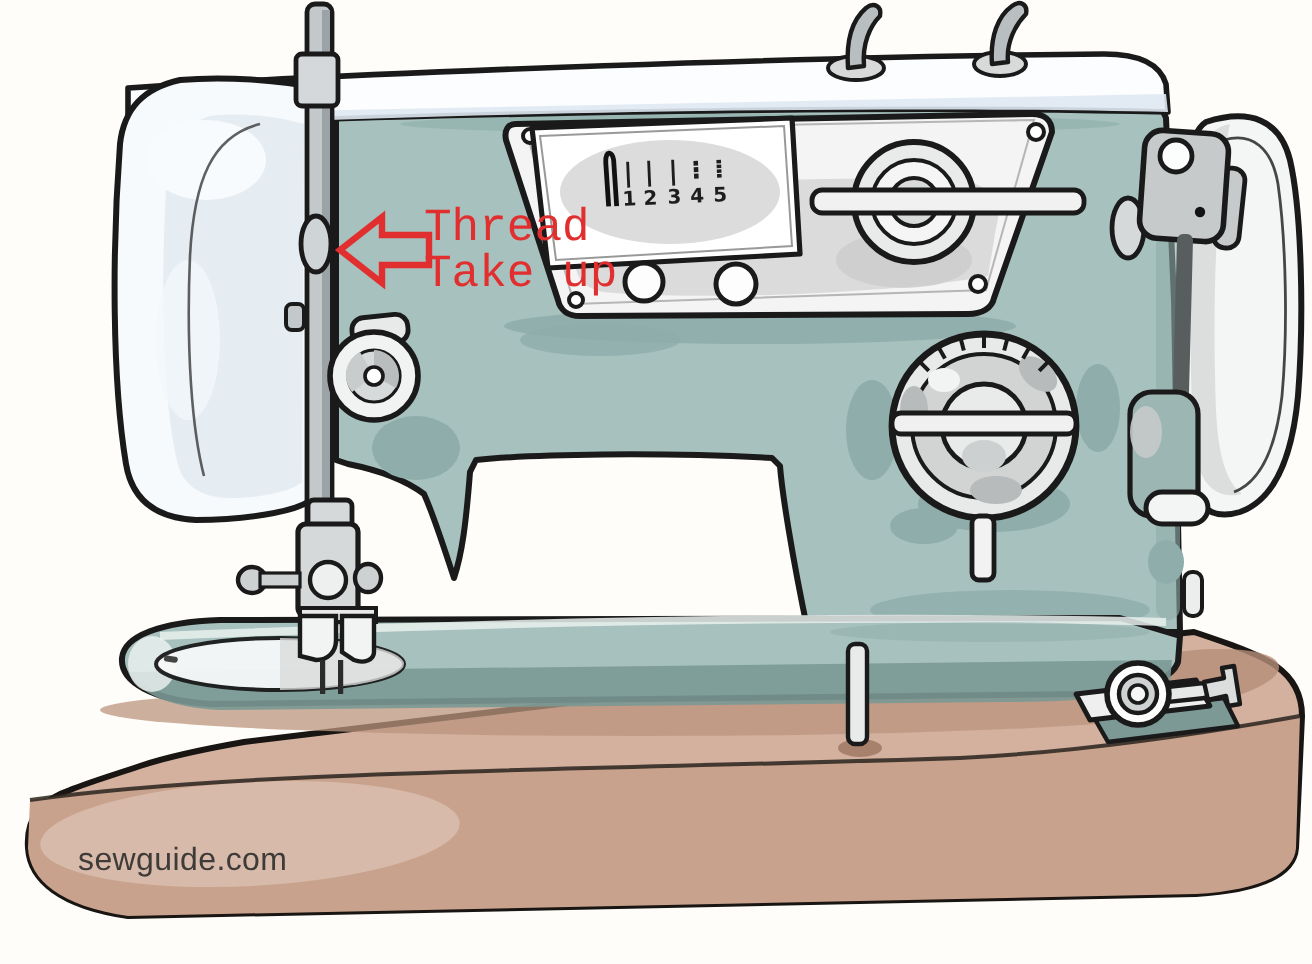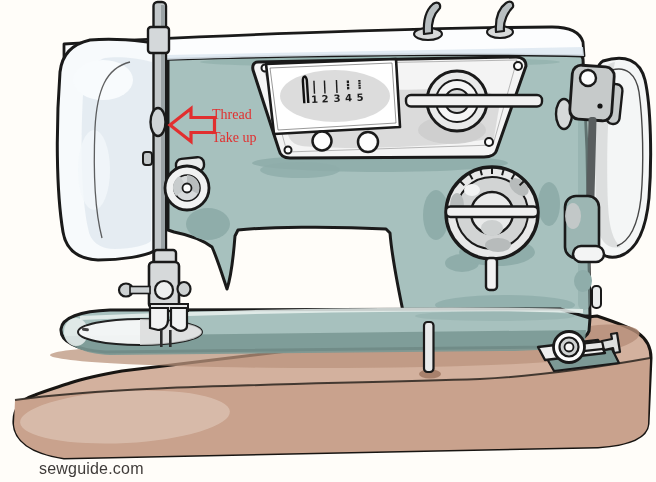--- a/index.html
+++ b/index.html
@@ -3,25 +3,25 @@
 <meta charset="utf-8">
 <style>
   html,body{margin:0;padding:0;background:#ffffff;}
   .stage{
     position:relative;width:656px;height:482px;overflow:hidden;
     background:#fffdf9;font-family:"Liberation Sans",sans-serif;
   }
   .stage svg{position:absolute;left:0;top:0;}
   .annotation{
     position:absolute;left:212px;top:103px;
-    color:#e12f2f;font-size:14px;line-height:23px;font-weight:400;
-    font-family:Liberation Serif, serif;white-space:nowrap;
+    color:#e12f2f;font-size:23px;line-height:23px;font-weight:400;
+    font-family:Liberation Mono, monospace;white-space:nowrap;
   }
   .watermark{
-    position:absolute;left:39px;top:460px;
+    position:absolute;left:39px;top:422px;
     color:#3f3b39;font-size:16px;letter-spacing:.2px;
     font-family:"Liberation Sans",sans-serif;
   }
   .svgtext{font-family:"DejaVu Sans",sans-serif;fill:#1d1d1d;}
 </style>
 </head>
 <body>
 
 <div class="stage">
 <svg width="656" height="482" viewBox="0 0 656 482">

